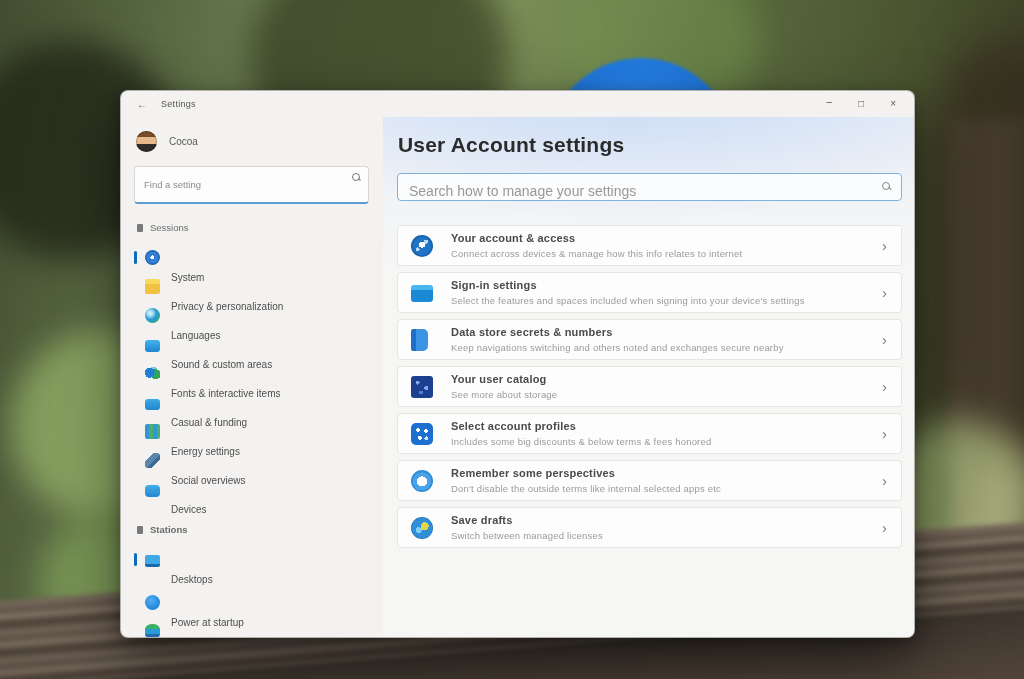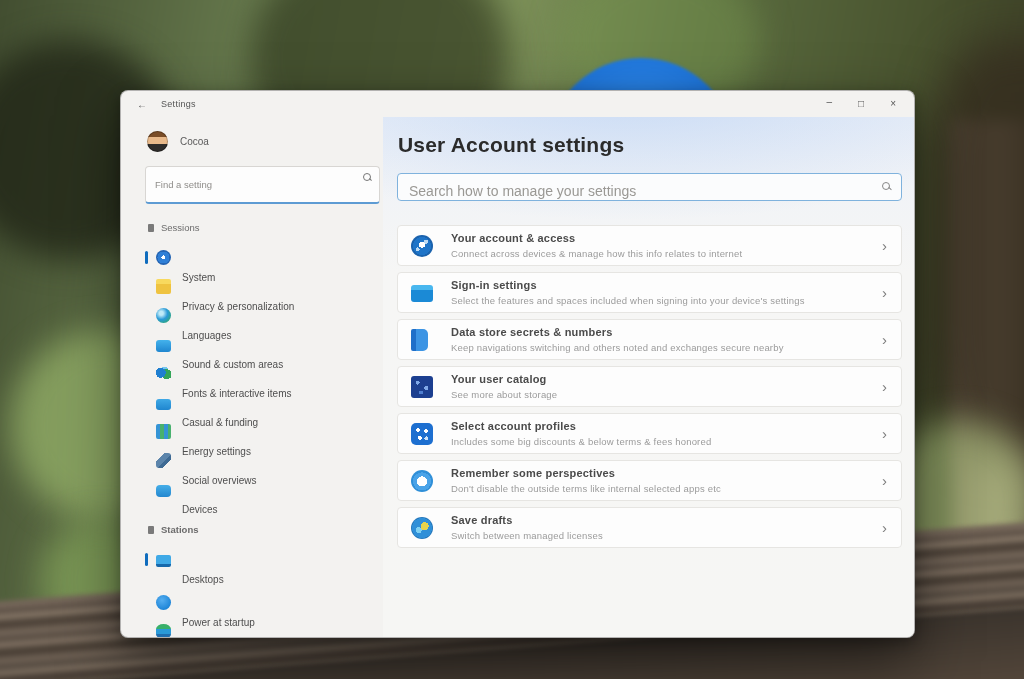--- a/index.html
+++ b/index.html
@@ -39,21 +39,21 @@
 
   .titlebar{position:absolute;left:0;top:0;right:0;height:26px;display:flex;align-items:center;
     padding:0 10px;box-sizing:border-box;color:#4d4d4d;}
   .back-ic{font-size:10px;margin:0 14px 0 6px;color:#555;}
   .tb-title{font-size:9px;color:#555;letter-spacing:.3px;}
   .caption{margin-left:auto;display:flex;align-items:center;gap:26px;padding-right:8px;}
   .cap-btn{font-size:10px;color:#565656;line-height:1;cursor:default;}
   .cap-min{transform:translateY(-2px);}
 
   
-  .sidebar{position:absolute;left:11px;top:26px;bottom:0;width:262px;padding:8px 14px 0 13px;box-sizing:border-box;}
+  .sidebar{position:absolute;left:0;top:26px;bottom:0;width:262px;padding:8px 14px 0 13px;box-sizing:border-box;}
   .user-row{display:flex;align-items:center;gap:12px;margin:6px 0 14px 2px;}
   .avatar{width:21px;height:21px;border-radius:50%;flex:none;
     background:linear-gradient(180deg,#7a4d27 0 30%,#e8b98a 30% 62%,#2e2c2a 62% 100%);
     box-shadow:inset 0 0 0 1px rgba(0,0,0,.25);}
   .user-name{font-size:10px;color:#5a5a5a;}
   .side-search{position:relative;height:38px;margin-bottom:18px;}
   .side-search input{width:100%;height:100%;box-sizing:border-box;border:1px solid #d8d6d3;
     border-bottom:2px solid #5d9bd3;border-radius:4px;background:#fdfdfd;padding:0 26px 0 9px;
     font-size:9.5px;color:#444;font-family:"Liberation Sans",sans-serif;outline:none;}
   .side-search input::placeholder{color:#8f8d8a;}

